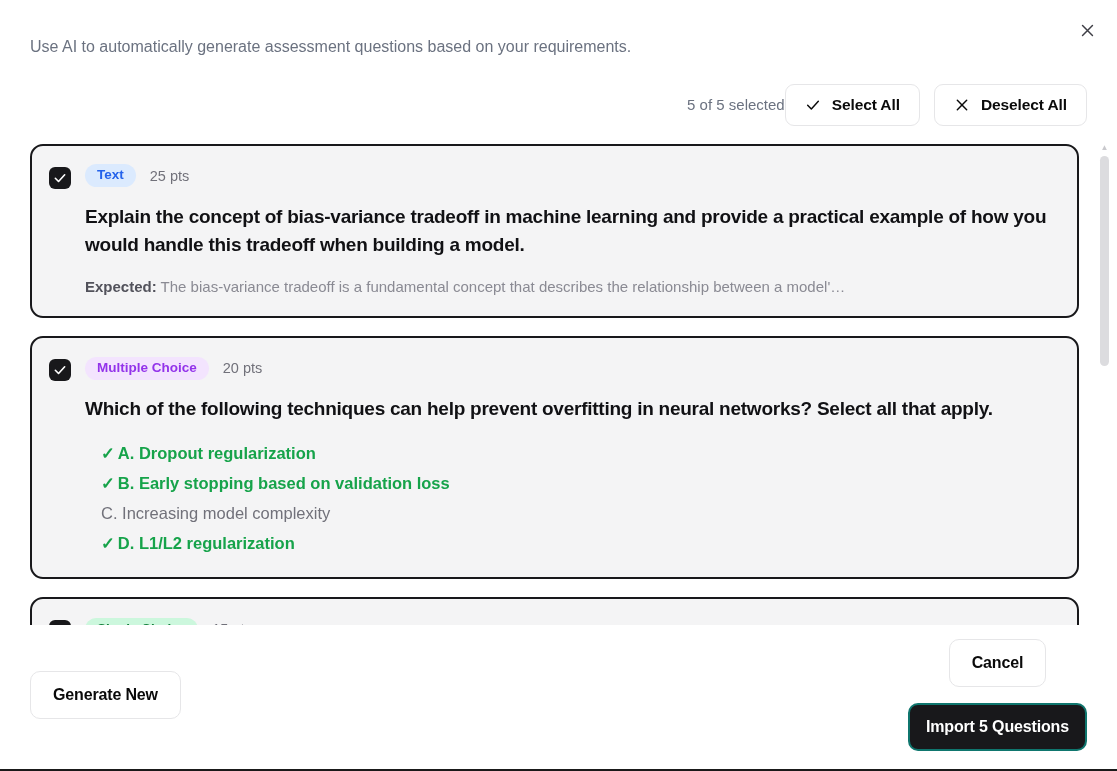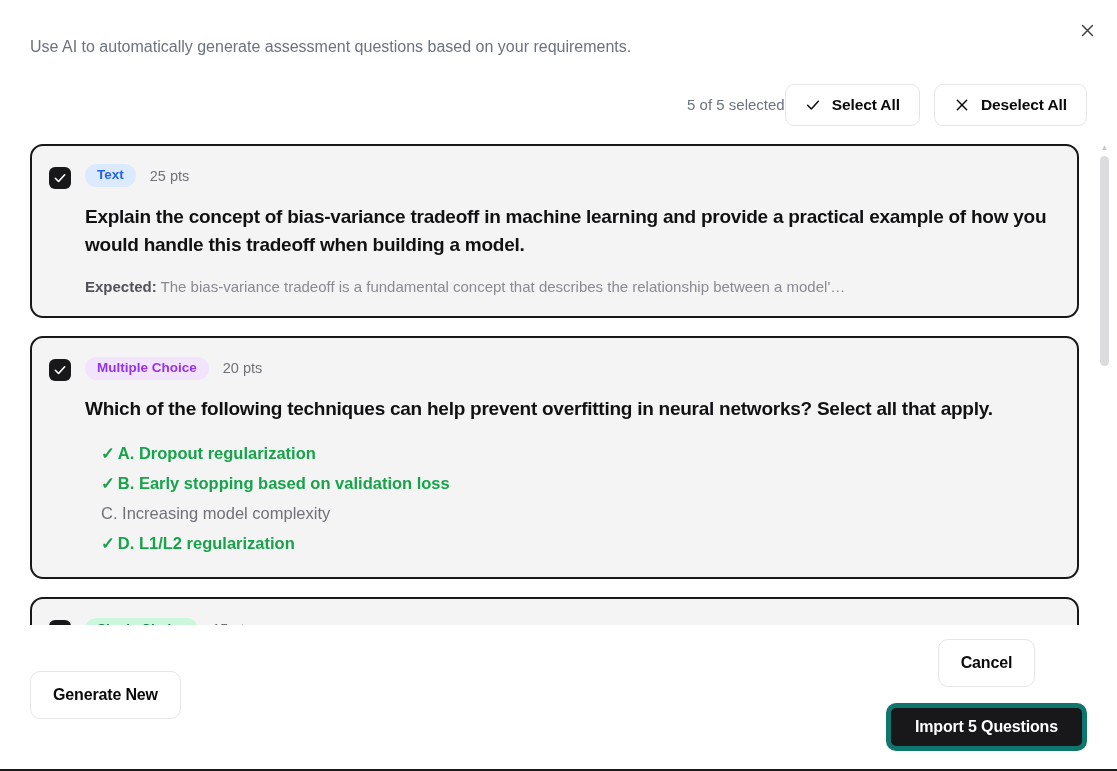--- a/index.html
+++ b/index.html
@@ -251,23 +251,23 @@
     border-radius: 10px;
     font-size: 16px;
     font-weight: bold;
     color: #0a0a0a;
     cursor: pointer;
     font-family: "Liberation Sans", sans-serif;
     letter-spacing: -0.15px;
   }
   .btn-primary {
     height: 48px;
-    padding: 0 24px;
+    padding: 0 16px;
     background: #18181b;
-    border: 5px solid #0f766e;
+    border: 2px solid #0f766e;
     border-radius: 10px;
     font-size: 16px;
     font-weight: bold;
     color: #ffffff;
     cursor: pointer;
     font-family: "Liberation Sans", sans-serif;
     letter-spacing: -0.15px;
   }
 </style>
 </head>

